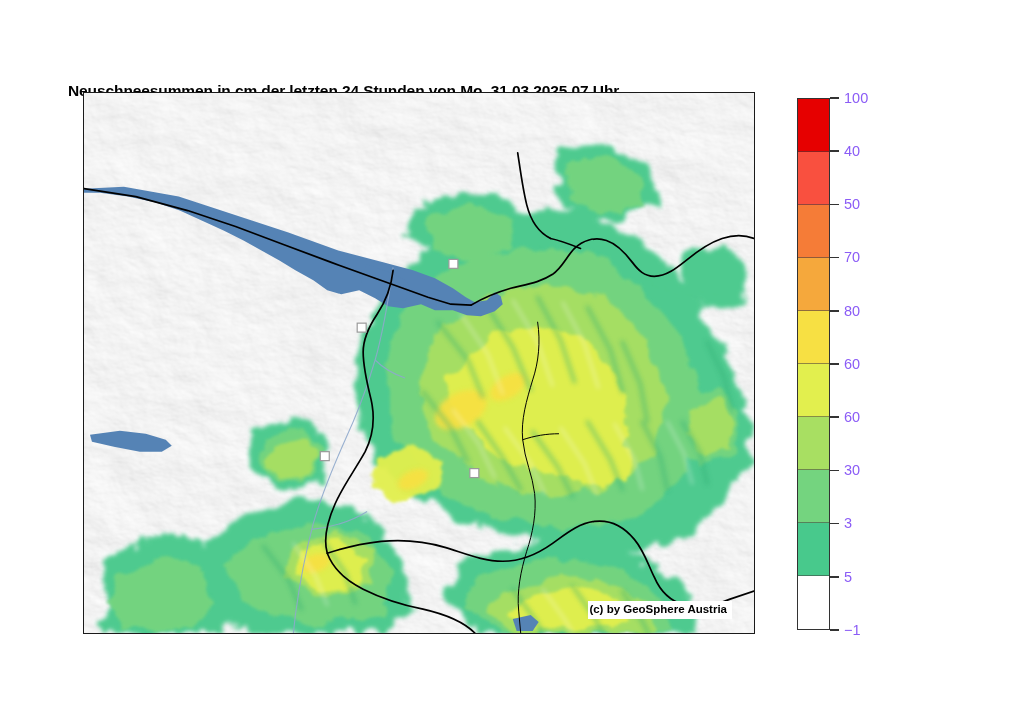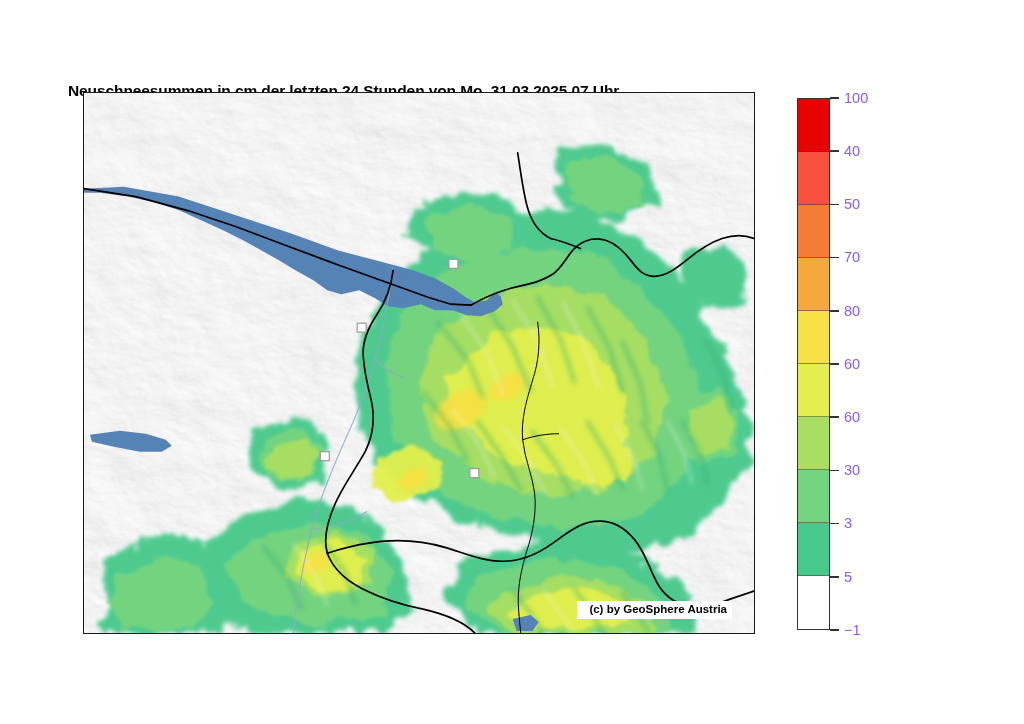--- a/index.html
+++ b/index.html
@@ -48,21 +48,21 @@
   }
 
   #attribution {
     position: absolute;
     right: 22px;
     bottom: 14px;
     background: #ffffff;
     color: #000000;
     font-size: 11.5px;
     font-weight: bold;
-    padding: 2px 5px 3px 12px;
+    padding: 2px 5px 3px 1px;
     line-height: 1.15;
     white-space: nowrap;
     z-index: 6;
   }
 
   
   #colorbar {
     position: absolute;
     left: 797px;
     top: 98px;

